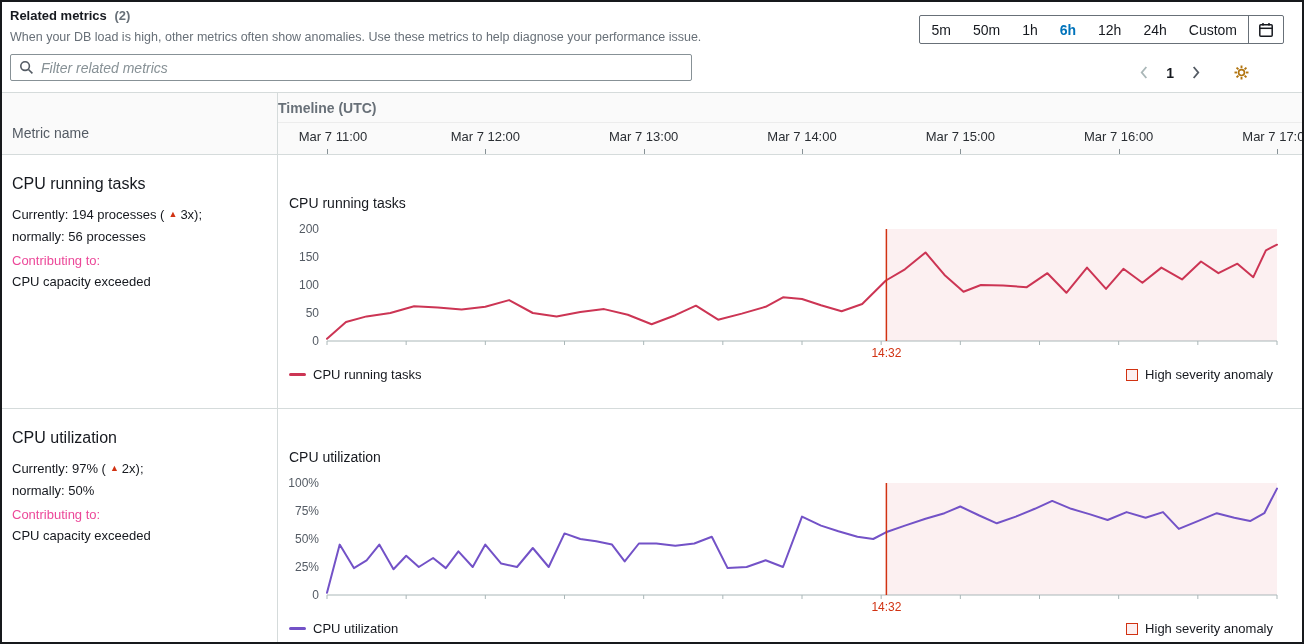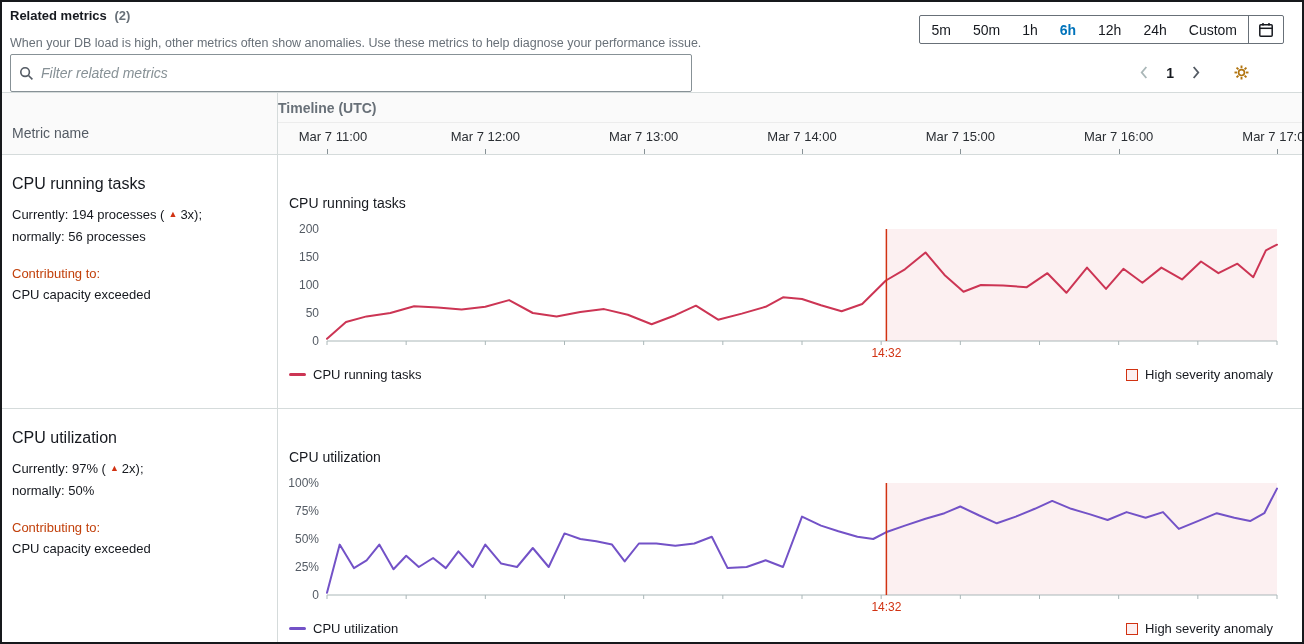--- a/index.html
+++ b/index.html
@@ -4,22 +4,22 @@
 <style>
   *{margin:0;padding:0;box-sizing:border-box}
   html,body{background:#fff}
   body{font-family:"Liberation Sans",sans-serif;color:#16191f}
   .app{position:relative;width:1304px;height:644px;border:2px solid #17191c;background:#fff;overflow:hidden}
 
   
   .top{position:absolute;top:0;left:0;right:0;height:90px;background:#fff}
   .title-row{position:absolute;top:6px;left:8px;font-size:13px;font-weight:700;color:#16191f}
   .title-row .count{color:#687078;margin-left:4px}
-  .desc{position:absolute;top:34px;left:8px;font-size:12.5px;color:#687078}
-  .filter{position:absolute;top:52px;left:8px;width:682px;height:38px;border:1px solid #879196;border-radius:2px;display:flex;align-items:center;padding:0 8px;gap:7px;background:#fff}
+  .desc{position:absolute;top:28px;left:8px;font-size:12.5px;color:#687078}
+  .filter{position:absolute;top:52px;left:8px;width:682px;height:27px;border:1px solid #879196;border-radius:2px;display:flex;align-items:center;padding:0 8px;gap:7px;background:#fff}
   .filter .sicon{color:#545b64;display:flex}
   .filter input{border:none;outline:none;flex:1;font-family:inherit;font-size:14px;color:#16191f;background:transparent}
   .filter input::placeholder{color:#879196;font-style:italic}
 
   .time-range{position:absolute;top:13px;right:18px;height:29px;border:1px solid #687078;border-radius:2px;display:flex;align-items:stretch;background:#fff}
   .tr-items{display:flex;align-items:stretch}
   .tr-btn{border:none;background:none;font-family:inherit;font-size:14px;padding:0 11px;color:#16191f;cursor:pointer}
   .tr-btn.selected{color:#0073bb;font-weight:700}
   .tr-sep{width:1px;background:#687078}
   .cal-btn{border:none;background:none;padding:0 9px;display:flex;align-items:center;color:#16191f;cursor:pointer}
@@ -43,21 +43,21 @@
   .tl-tick-label{position:absolute;top:6px;transform:translateX(-50%);font-size:13px;color:#2a2e33;white-space:nowrap}
   .tl-tick-mark{position:absolute;bottom:0;width:1px;height:5px;background:#879196}
 
   .trow{display:flex;border-bottom:1px solid #d5dbdb;background:#fff}
   .trow.row-1{height:254px;flex:none}
   .trow.row-2{flex:1;border-bottom:none}
   .cell-metric{width:276px;flex:none;border-right:1px solid #d5dbdb;padding:20px 14px 0 10px}
   .metric-name{font-size:16px;color:#16191f;margin-bottom:10px}
   .metric-line{font-size:13px;color:#16191f;line-height:22px}
   .tri{color:#d13212;font-size:9px;vertical-align:2px;margin:0 3px 0 4px}
-  .metric-contrib-label{margin-top:15px;font-size:13px;color:#c2410c;line-height:21px}
+  .metric-contrib-label{margin-top:2px;font-size:13px;color:#ec4899;line-height:21px}
   .metric-contrib-value{font-size:13px;color:#16191f;line-height:21px}
 
   .cell-chart{flex:1;min-width:0;padding-top:40px}
   .chart-title{font-size:14px;color:#16191f;margin:0 0 6px 11px}
   svg.chart{display:block;width:1028px;height:146px}
   .ylab{font-size:12px;fill:#545b64}
   .anomaly-label{font-size:12px;font-weight:400}
   .legend{display:flex;justify-content:space-between;align-items:center;margin:4px 29px 0 11px;font-size:13px;color:#16191f}
   .legend-item{display:flex;align-items:center;gap:7px}
   .line-swatch{display:inline-block;width:17px;height:3px;border-radius:2px}

